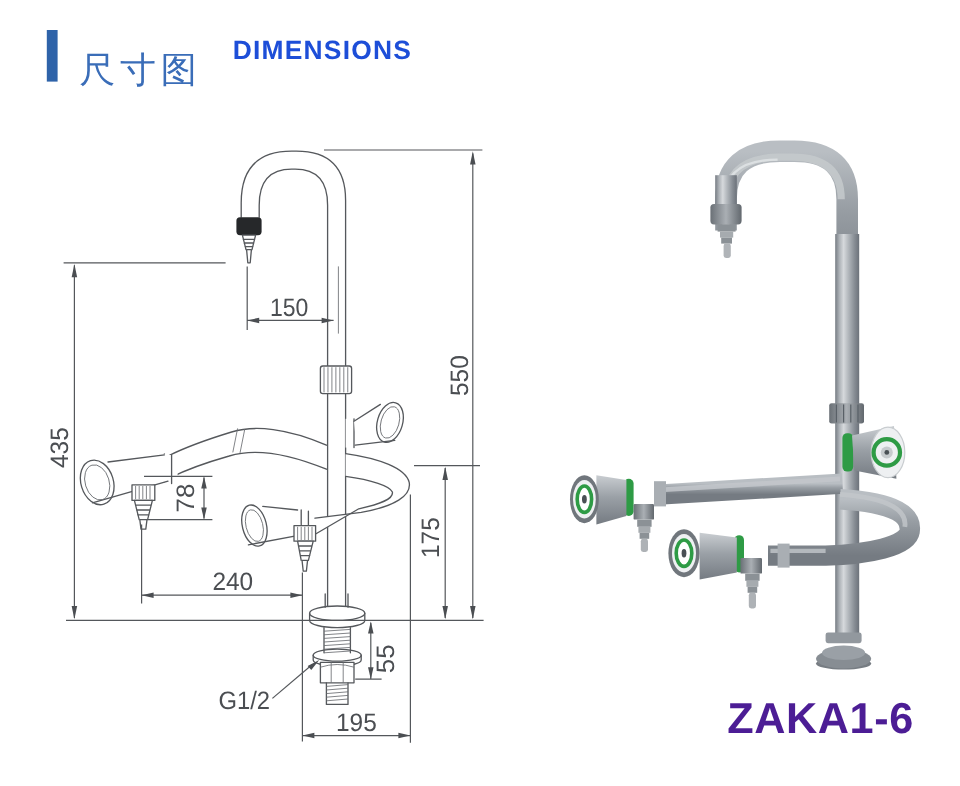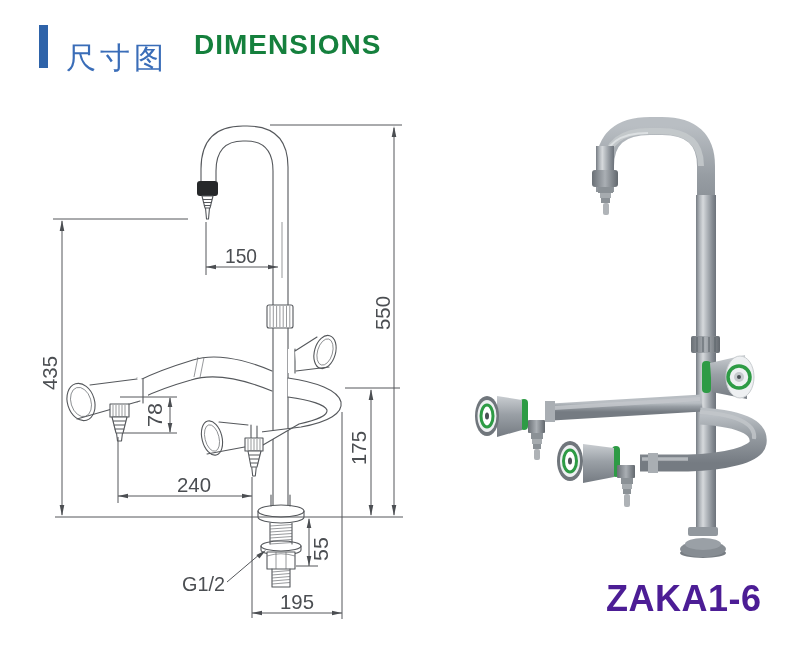--- a/index.html
+++ b/index.html
@@ -1,21 +1,21 @@
 <!DOCTYPE html>
 <html><head>
 <meta charset="utf-8">
 <style>
   html,body{margin:0;padding:0;background:#ffffff;}
   .canvas{position:relative;width:800px;height:655px;background:#ffffff;overflow:hidden;
           font-family:"Liberation Sans",sans-serif;}
   .accent-bar{position:absolute;left:39px;top:25px;width:9px;height:43px;background:#2e63a9;}
   .title-zh{position:absolute;left:66px;top:24px;font-size:30px;font-weight:400;color:#3a6db8;
             letter-spacing:4px;white-space:nowrap;margin-top:14px;}
-  .title-en{position:absolute;left:194px;top:29px;font-size:28px;font-weight:700;color:#15803d;
+  .title-en{position:absolute;left:194px;top:29px;font-size:22px;font-weight:700;color:#1d4ed8;
             letter-spacing:1px;white-space:nowrap;}
   .model-label{position:absolute;left:606px;top:578px;font-size:36px;font-weight:700;color:#4c1d95;
             letter-spacing:0.5px;white-space:nowrap;}
   svg.art{position:absolute;left:0;top:0;}
   .ln{fill:none;stroke:#55585c;stroke-width:1.1;stroke-linecap:round;stroke-linejoin:round;}
   .lnthin{fill:none;stroke:#6a6d71;stroke-width:0.7;}
   .wfill{fill:#ffffff;stroke:none;}
   .dim{fill:none;stroke:#54575b;stroke-width:1;}
   .dimtxt{fill:#4b4e52;font-family:"Liberation Sans",sans-serif;font-size:21px;}
   .arr{fill:#4b4e52;stroke:none;}

